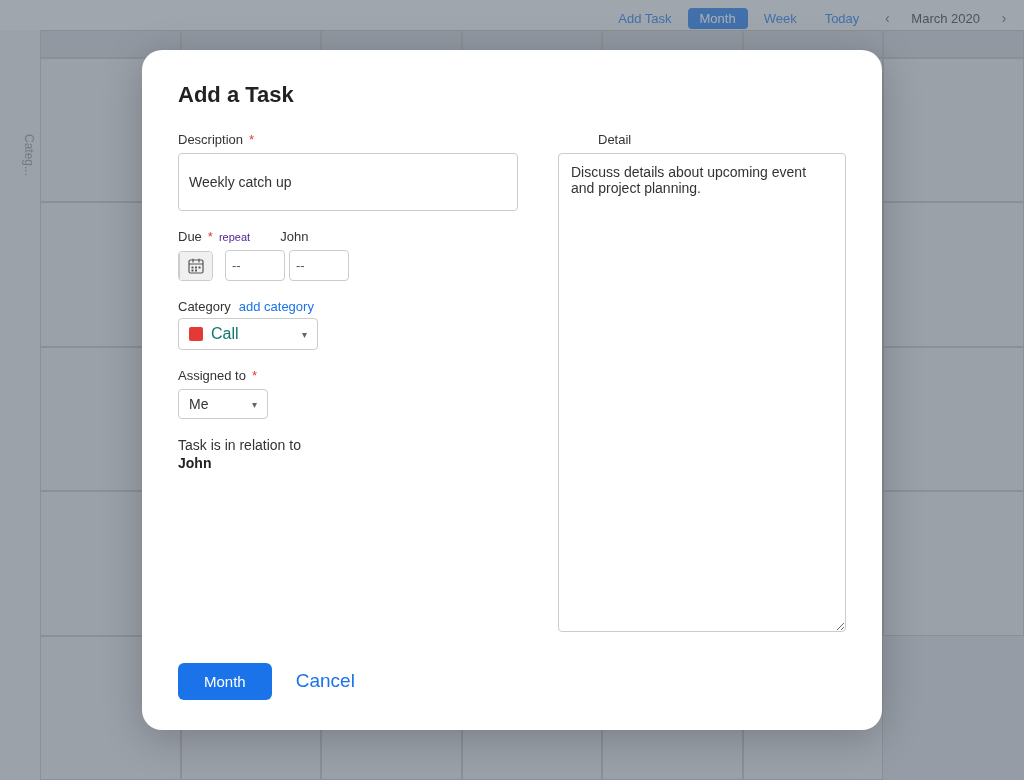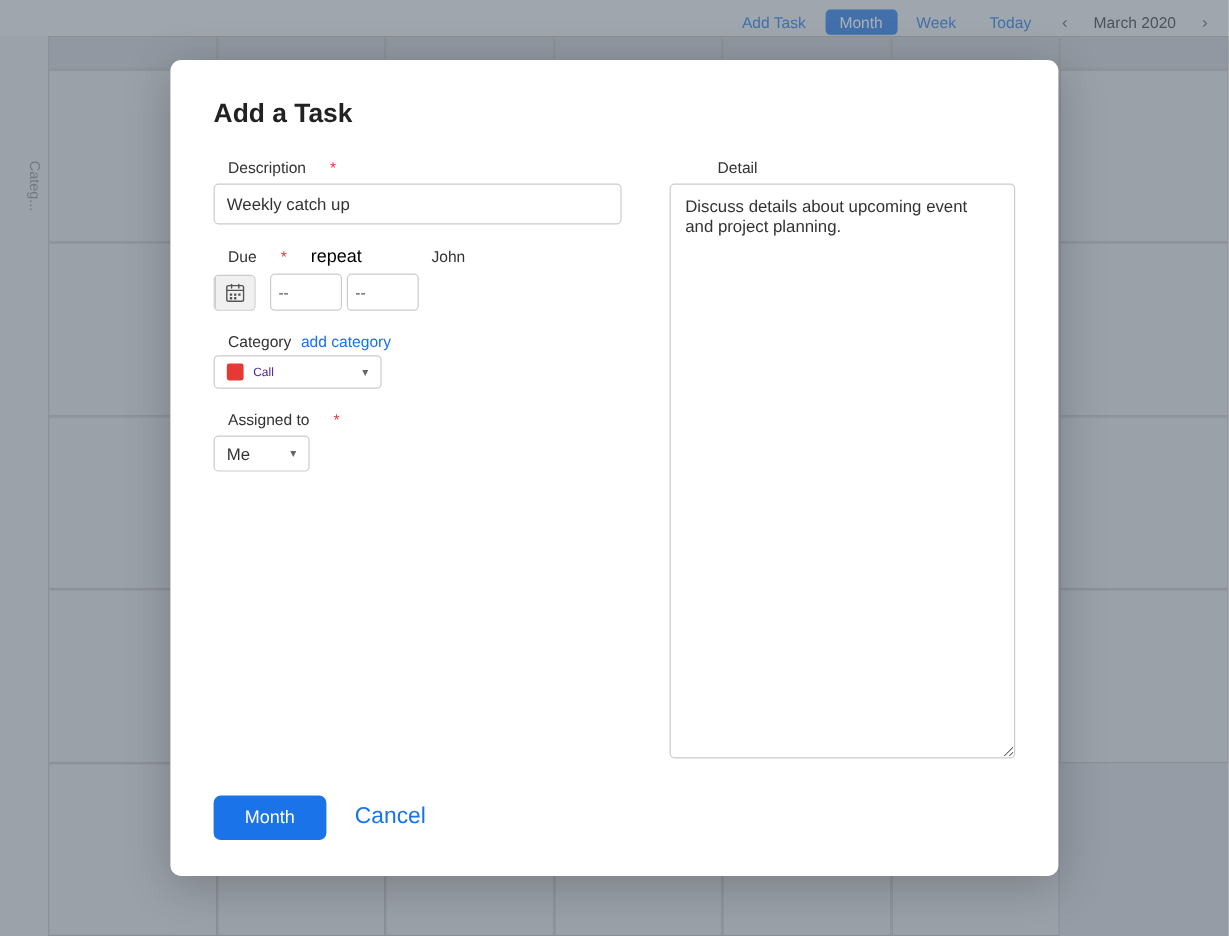--- a/index.html
+++ b/index.html
@@ -121,21 +121,21 @@
       top: 0; left: 0; right: 0; bottom: 0;
       background: rgba(100, 110, 120, 0.55);
       display: flex;
       align-items: center;
       justify-content: center;
     }
 
     
     .modal {
       background: white;
-      border-radius: 9px;
+      border-radius: 20px;
       width: 740px;
       min-height: 680px;
       padding: 32px 36px 28px 36px;
       position: relative;
       display: flex;
       flex-direction: column;
       box-shadow: 0 8px 40px rgba(0,0,0,0.22);
     }
 
     .modal-title {
@@ -164,38 +164,37 @@
       flex-direction: column;
     }
 
     
     .field-label {
       font-size: 13px;
       color: #333;
       margin-bottom: 6px;
       display: flex;
       align-items: center;
-      gap: 20px;
-      margin-left: 12px;
+      gap: 6px;
     }
 
     .required-star {
       color: #e53935;
     }
 
     .repeat-link {
-      color: #000000;
-      font-size: 15px;
+      color: #4c1d95;
+      font-size: 11px;
       cursor: pointer;
       text-align: right;
     }
 
     .field-input {
       width: 100%;
-      padding: 8px 10px;
+      padding: 20px 10px;
       border: 1px solid #ccc;
       border-radius: 4px;
       font-size: 14px;
       color: #333;
       outline: none;
     }
 
     .due-row {
       display: flex;
       align-items: flex-end;
@@ -274,38 +273,38 @@
 
     .category-dot {
       width: 14px;
       height: 14px;
       border-radius: 2px;
       background: #e53935;
       flex-shrink: 0;
     }
 
     .category-text {
-      font-size: 10px;
-      color: #4c1d95;
+      font-size: 16px;
+      color: #0f766e;
       flex: 1;
     }
 
     .chevron-down {
       font-size: 10px;
       color: #666;
     }
 
     .assigned-select-wrapper {
       display: flex;
       align-items: center;
       border: 1px solid #ccc;
       border-radius: 4px;
       padding: 6px 10px;
       gap: 6px;
-      width: 80px;
+      width: 90px;
       cursor: pointer;
       background: white;
     }
 
     .assigned-text {
       font-size: 14px;
       color: #333;
       flex: 1;
     }
 
@@ -505,20 +504,24 @@
           <div class="field-label">
             <span>Assigned to</span>
               <span class="required-star">*</span>
           </div>
           <div class="assigned-select-wrapper">
             <span class="assigned-text">Me</span>
             <span class="chevron-down">▾</span>
           </div>
         </div>
 
+        <div class="field-group">
+          <div class="relation-label">Task is in relation to</div>
+          <div class="relation-value">John</div>
+        </div>
 
       </div>
 
       <div class="modal-right">
         <div class="detail-label">Detail</div>
         <textarea class="detail-textarea" style="">Discuss details about upcoming event and project planning.</textarea>
       </div>
     </div>
 
     <div class="modal-footer">

